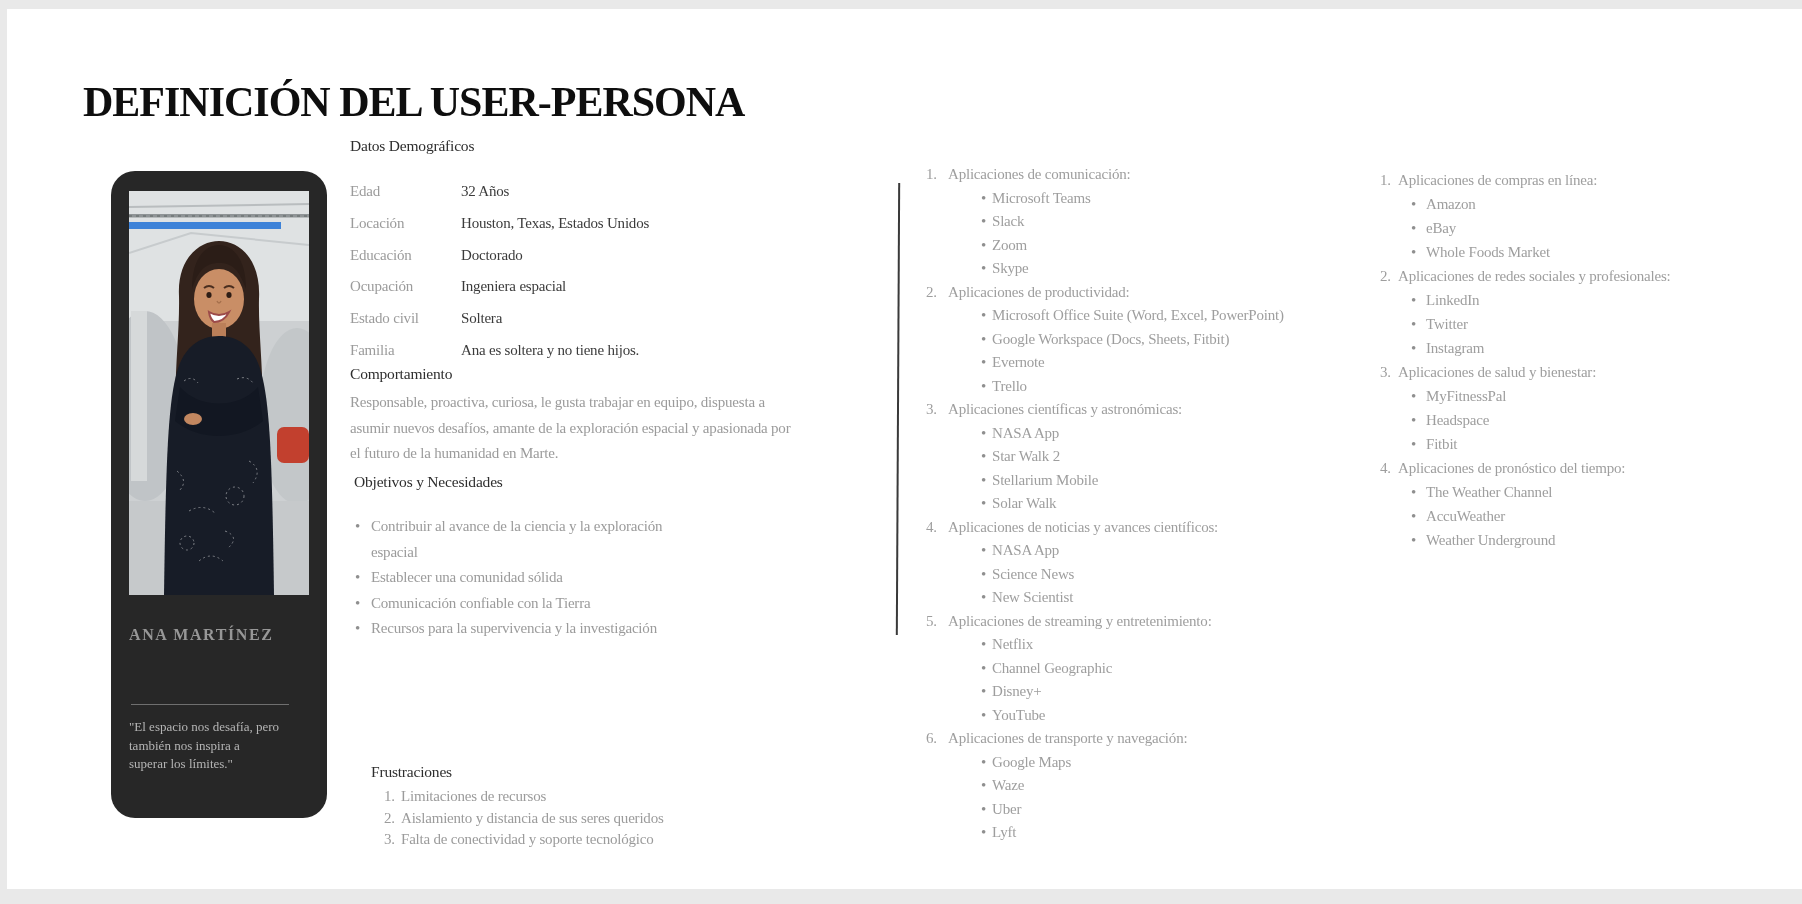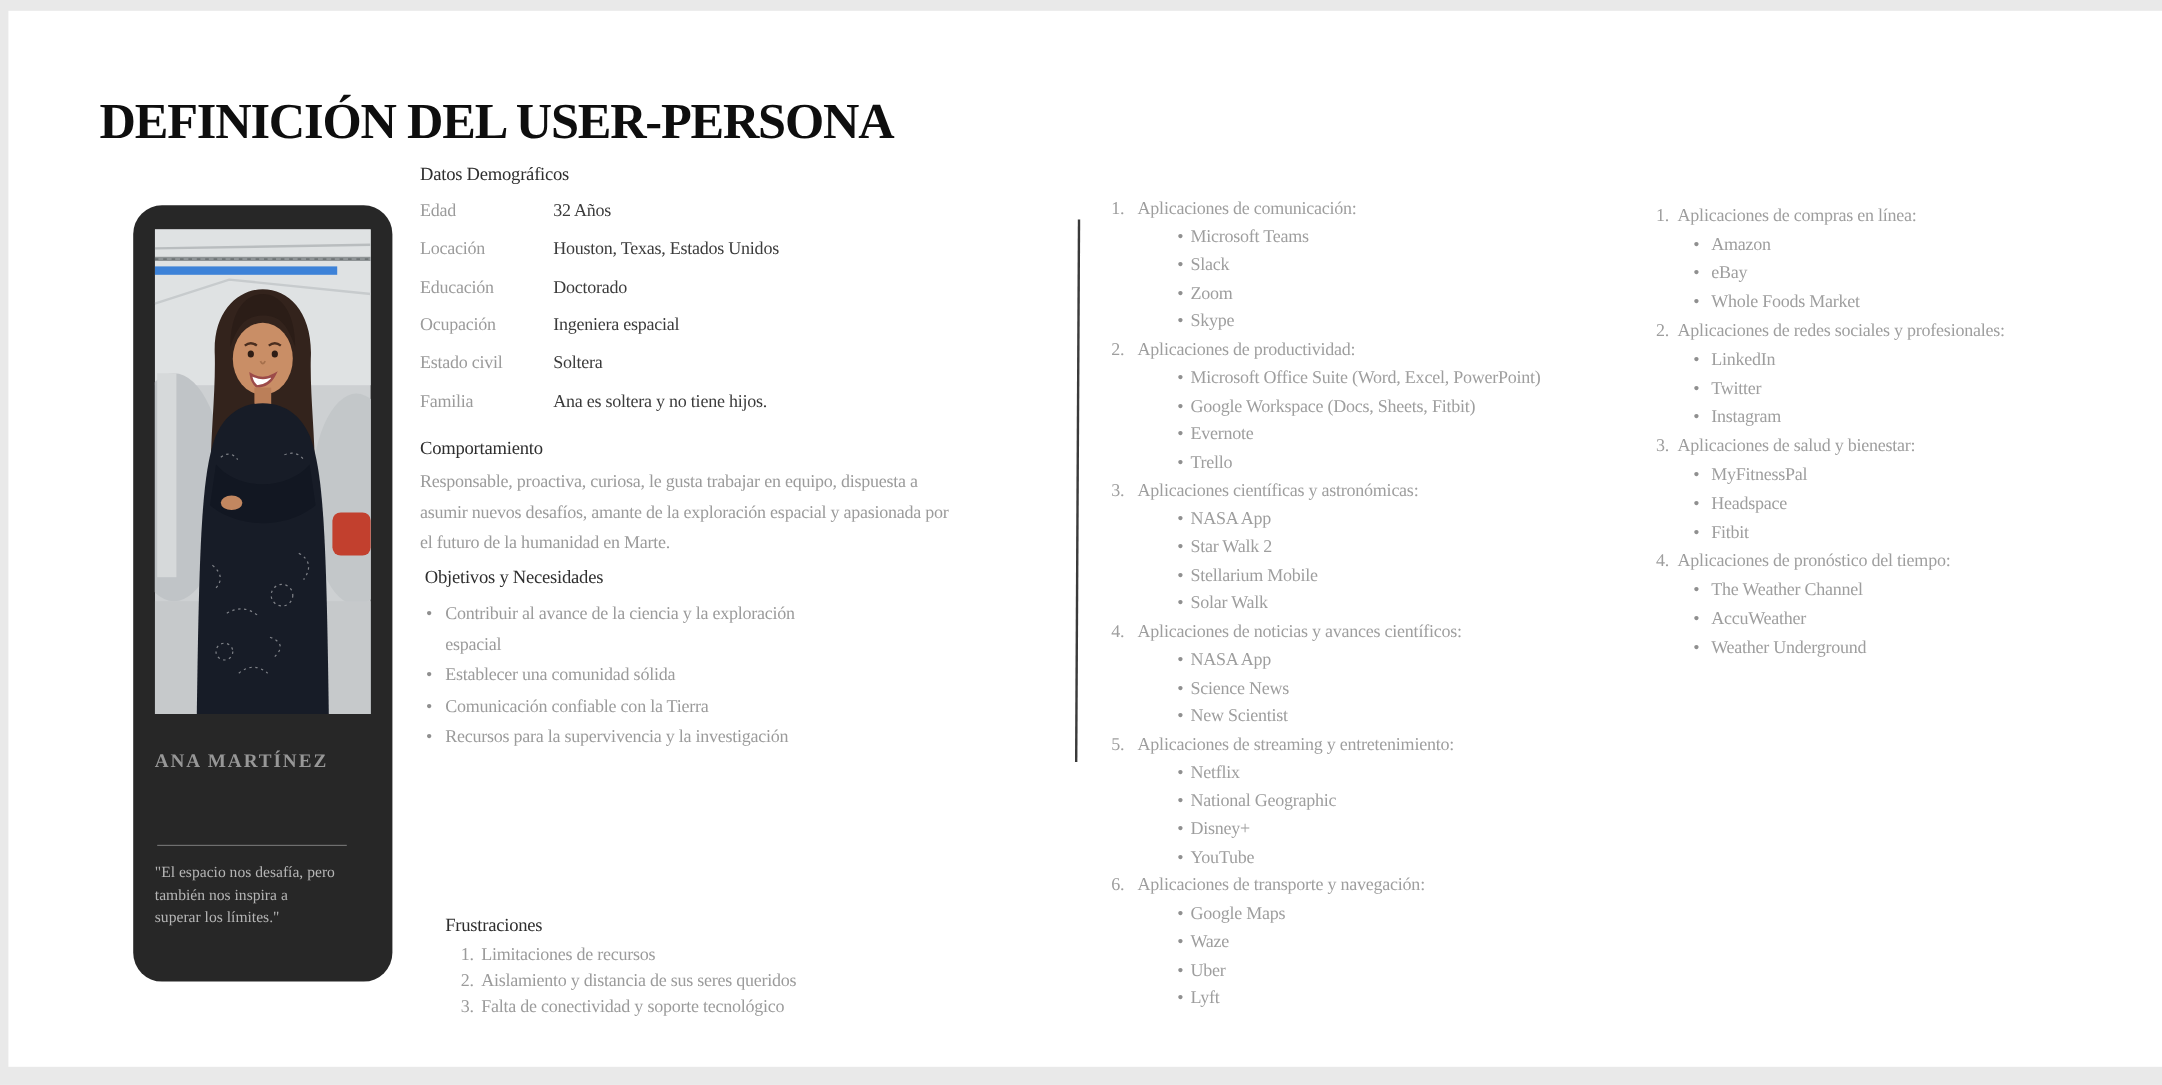--- a/index.html
+++ b/index.html
@@ -32,32 +32,32 @@
   .p-quote{
     position:absolute; left:18px; top:547px; width:152px;
     font-size:13px; line-height:18.5px; color:#b5b5b5;
   }
 
   
   .sec-h{font-size:15.5px; color:#2e2e2e; letter-spacing:-0.2px;}
 
   
   .demo{position:absolute; left:350px; top:137px; width:440px;}
-  .demo-rows{margin-top:13px;}
+  .demo-rows{margin-top:28px;}
   .drow{display:flex; align-items:flex-start; height:31.8px; font-size:15px; letter-spacing:-0.2px;}
   .dlabel{width:111px; flex:none; color:#9b9b9b;}
   .dval{color:#3b3b3b;}
 
   
   .behavior{position:absolute; left:350px; top:365px; width:452px;}
   .b-text{margin-top:7px; font-size:15px; line-height:25.5px; color:#9b9b9b; letter-spacing:-0.2px;}
 
   
   .goals{position:absolute; left:354px; top:473px; width:330px;}
-  .g-list{margin-top:9px;}
+  .g-list{margin-top:23px;}
   .g-item{
     position:relative; padding-left:17px; width:300px;
     font-size:15px; line-height:25.5px; color:#9b9b9b; letter-spacing:-0.2px;
   }
   .g-item::before{content:"\2022"; position:absolute; left:1px; top:0; color:#8f8f8f;}
 
   
   .frus{position:absolute; left:343px; top:763px; width:420px;margin-left:28px;}
   .f-list{margin-top:5px;}
   .f-item{display:flex; padding-left:13px; font-size:15px; line-height:21.5px; color:#9b9b9b; letter-spacing:-0.2px;}
@@ -272,21 +272,21 @@
       </div>
 
     <div class="cat">
       <span class="num">5.</span>
       <span>Aplicaciones de streaming y entretenimiento:</span>
     </div>
     <div class="app">
         <span>Netflix</span>
       </div>
     <div class="app">
-        <span>National Geographic</span>
+        <span>Channel Geographic</span>
       </div>
     <div class="app">
         <span>Disney+</span>
       </div>
     <div class="app">
         <span>YouTube</span>
       </div>
 
     <div class="cat">
       <span class="num">6.</span>

